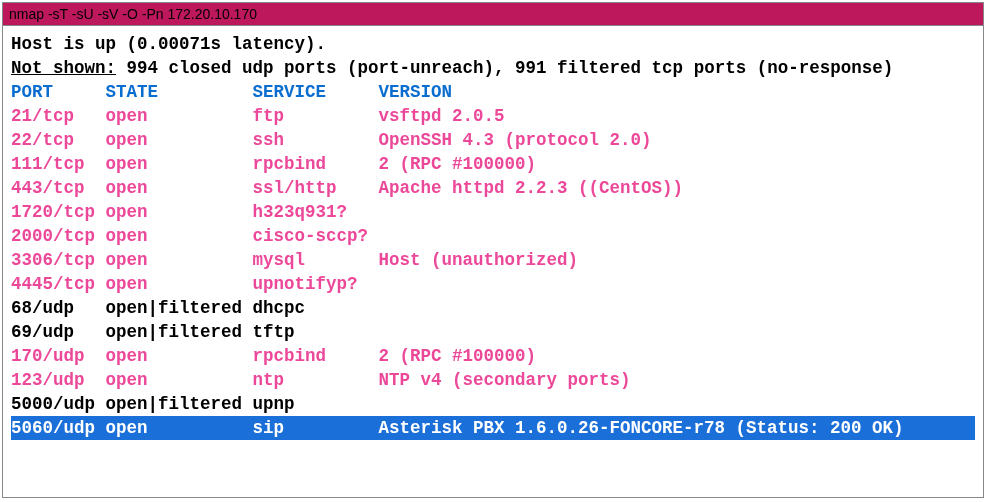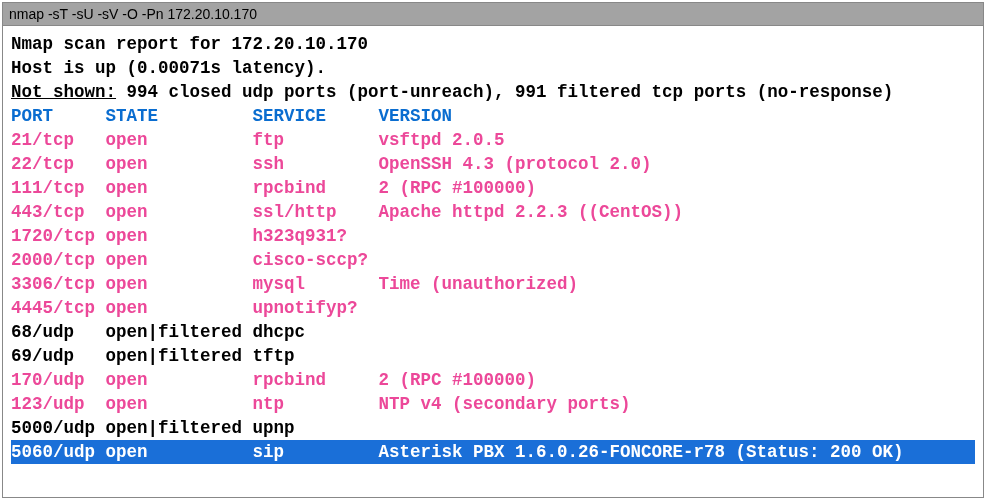--- a/index.html
+++ b/index.html
@@ -19,21 +19,21 @@
     width:982px;height:496px;
     box-sizing:border-box;
     overflow:hidden;
   }
   .titlebar{
     border-bottom:1px solid #888;
     padding:2px 6px;
     font-family:Arial,Helvetica,sans-serif;
     font-size:14px;
     font-weight:normal;
-    background:#a3a3a3;
+    background:#be185d;
     line-height:18px;
   }
   .term{
     padding:6px 8px;
   }
   .row{white-space:pre}
   a.link{color:#0a6dd0;text-decoration:underline}
   .u{text-decoration:underline}
   .blue{color:#0a6dd0}
   .green{color:#ec4899}
@@ -45,36 +45,35 @@
   .c-ver{}
 </style>
 </head>
 <body>
 
 <div class="window">
   <div class="titlebar">nmap -sT -sU -sV -O -Pn 172.20.10.170</div>
   <div class="term">
 
 
-    <div class="row"><span>Nmap scan report for </span><span>172.20.10.170</span></div>
 
     <div class="row">Host is up (0.00071s latency).</div>
 
     <div class="row"><span class="u">Not shown:</span><span> 994 closed udp ports (port-unreach), 991 filtered tcp ports (no-response)</span></div>
 
     <div class="row blue"><span class="c-port">PORT</span><span class="c-state">STATE</span><span class="c-svc">SERVICE</span><span class="c-ver">VERSION</span></div>
 
     <div id="rows">
         <div class="row"><span class="c-port green">21/tcp</span><span class="c-state green">open</span><span class="c-svc green">ftp</span><span class="c-ver green">vsftpd 2.0.5</span></div>
         <div class="row"><span class="c-port green">22/tcp</span><span class="c-state green">open</span><span class="c-svc green">ssh</span><span class="c-ver green">OpenSSH 4.3 (protocol 2.0)</span></div>
         <div class="row"><span class="c-port green">111/tcp</span><span class="c-state green">open</span><span class="c-svc green">rpcbind</span><span class="c-ver green">2 (RPC #100000)</span></div>
         <div class="row"><span class="c-port green">443/tcp</span><span class="c-state green">open</span><span class="c-svc green">ssl/http</span><span class="c-ver green">Apache httpd 2.2.3 ((CentOS))</span></div>
         <div class="row"><span class="c-port green">1720/tcp</span><span class="c-state green">open</span><span class="c-svc green">h323q931?</span><span class="c-ver green"></span></div>
         <div class="row"><span class="c-port green">2000/tcp</span><span class="c-state green">open</span><span class="c-svc green">cisco-sccp?</span><span class="c-ver green"></span></div>
-        <div class="row"><span class="c-port green">3306/tcp</span><span class="c-state green">open</span><span class="c-svc green">mysql</span><span class="c-ver green">Time (unauthorized)</span></div>
+        <div class="row"><span class="c-port green">3306/tcp</span><span class="c-state green">open</span><span class="c-svc green">mysql</span><span class="c-ver green">Host (unauthorized)</span></div>
         <div class="row"><span class="c-port green">4445/tcp</span><span class="c-state green">open</span><span class="c-svc green">upnotifyp?</span><span class="c-ver green"></span></div>
         <div class="row"><span class="c-port">68/udp</span><span class="c-state">open|filtered</span><span class="c-svc">dhcpc</span><span class="c-ver"></span></div>
         <div class="row"><span class="c-port">69/udp</span><span class="c-state">open|filtered</span><span class="c-svc">tftp</span><span class="c-ver"></span></div>
         <div class="row"><span class="c-port green">170/udp</span><span class="c-state green">open</span><span class="c-svc green">rpcbind</span><span class="c-ver green">2 (RPC #100000)</span></div>
         <div class="row"><span class="c-port green">123/udp</span><span class="c-state green">open</span><span class="c-svc green">ntp</span><span class="c-ver green">NTP v4 (secondary ports)</span></div>
         <div class="row"><span class="c-port">5000/udp</span><span class="c-state">open|filtered</span><span class="c-svc">upnp</span><span class="c-ver"></span></div>
         <div class="row hl"><span class="c-port">5060/udp</span><span class="c-state">open</span><span class="c-svc">sip</span><span class="c-ver">Asterisk PBX 1.6.0.26-FONCORE-r78 (Status: 200 OK)</span></div>
       </div>
 
   </div>

